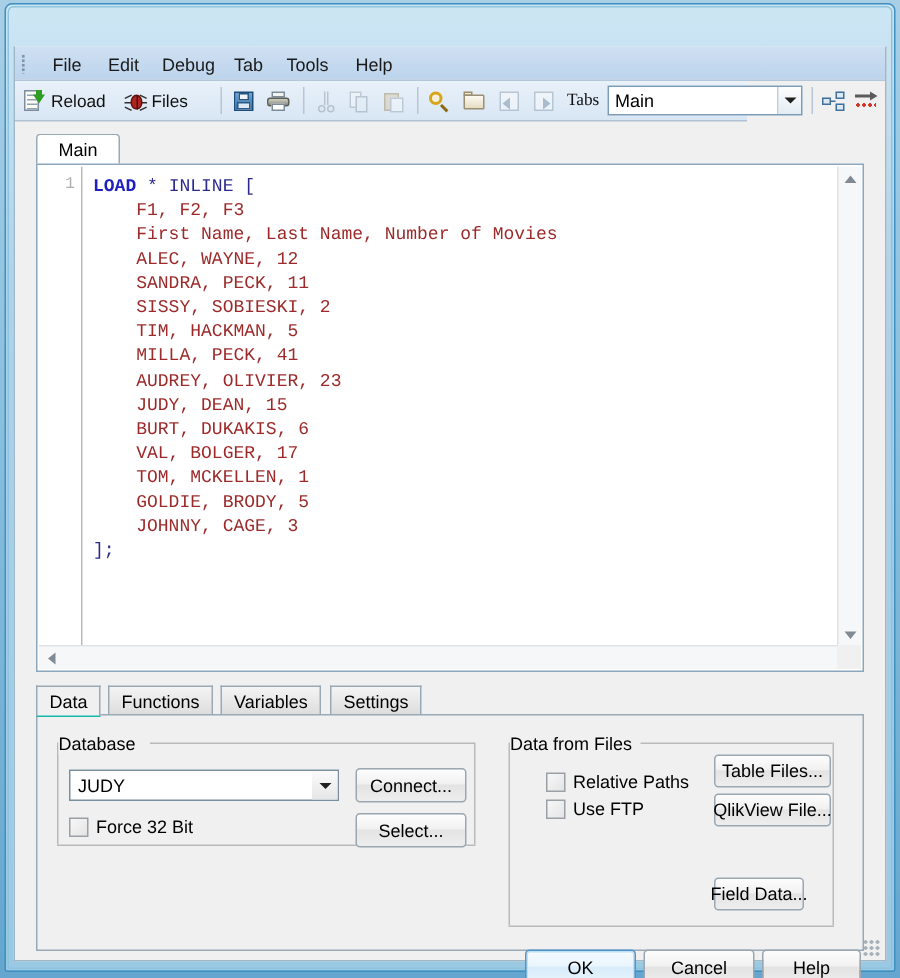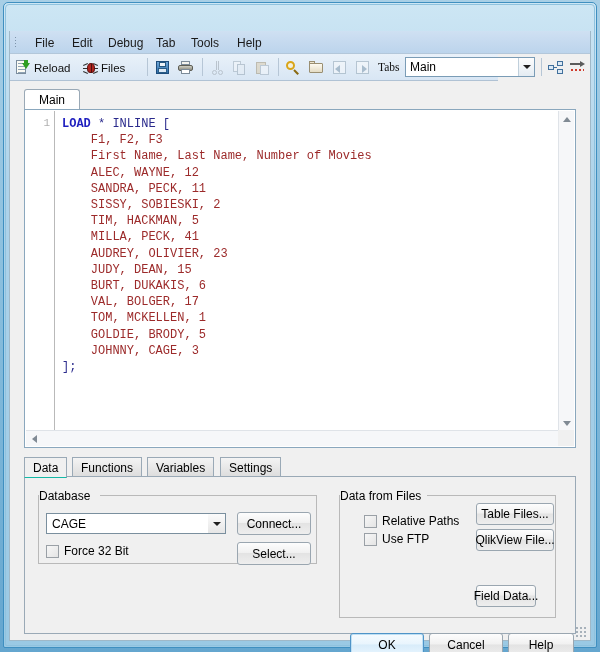--- a/index.html
+++ b/index.html
@@ -571,21 +571,21 @@
 
     <div id="panel-body"></div>
 
     <div class="grp-label" style="left:29px; top:458px;">Database</div>
     <div class="grp-line" style="left:90px; top:464px; width:216px;"></div>
     <div class="grp-vline" style="left:28px; top:464px; height:68px;"></div>
     <div class="grp-vline" style="left:306px; top:464px; height:68px;"></div>
     <div class="grp-line" style="left:28px; top:532px; width:279px;"></div>
 
     <div id="db-combo">
-      <span id="db-combo-text">CAGE</span>
+      <span id="db-combo-text">JUDY</span>
       <span id="db-combo-arrow">
           <i class="caret-dn"></i>
         </span>
     </div>
 
     <div class="cbx" style="left:36px; top:513px;">
       <span class="box"></span>
       <span>Force 32 Bit</span>
     </div>
 

